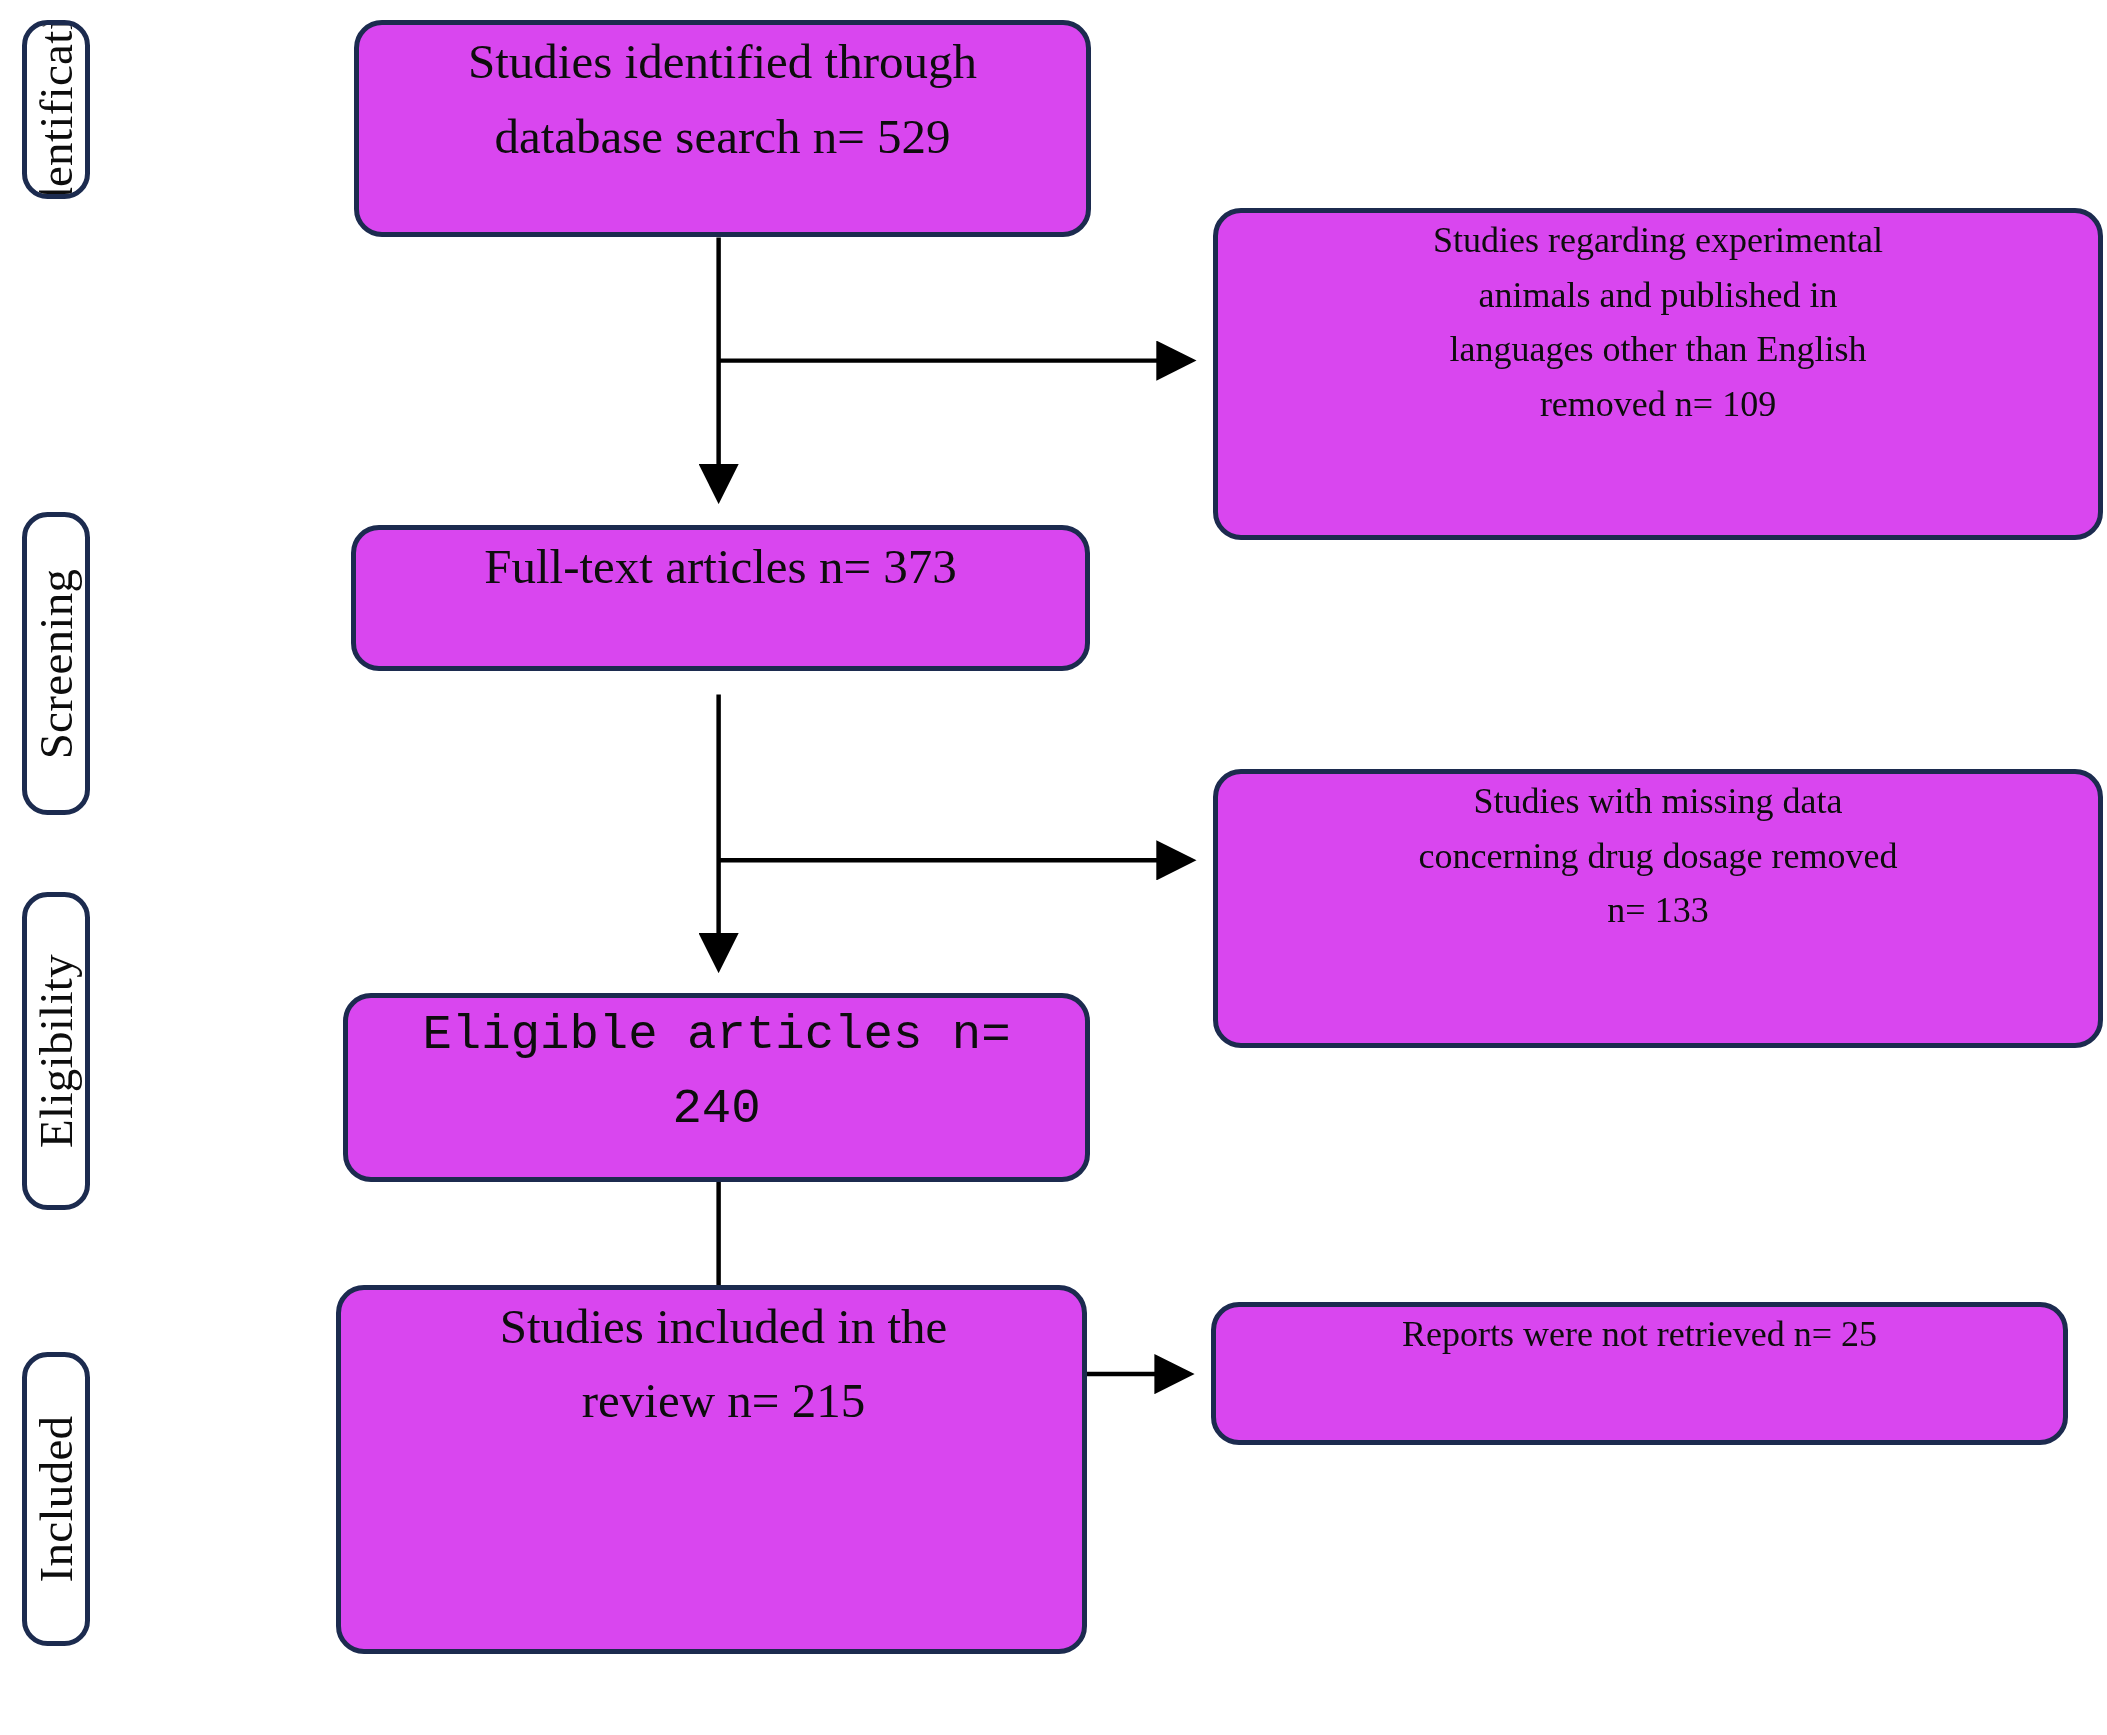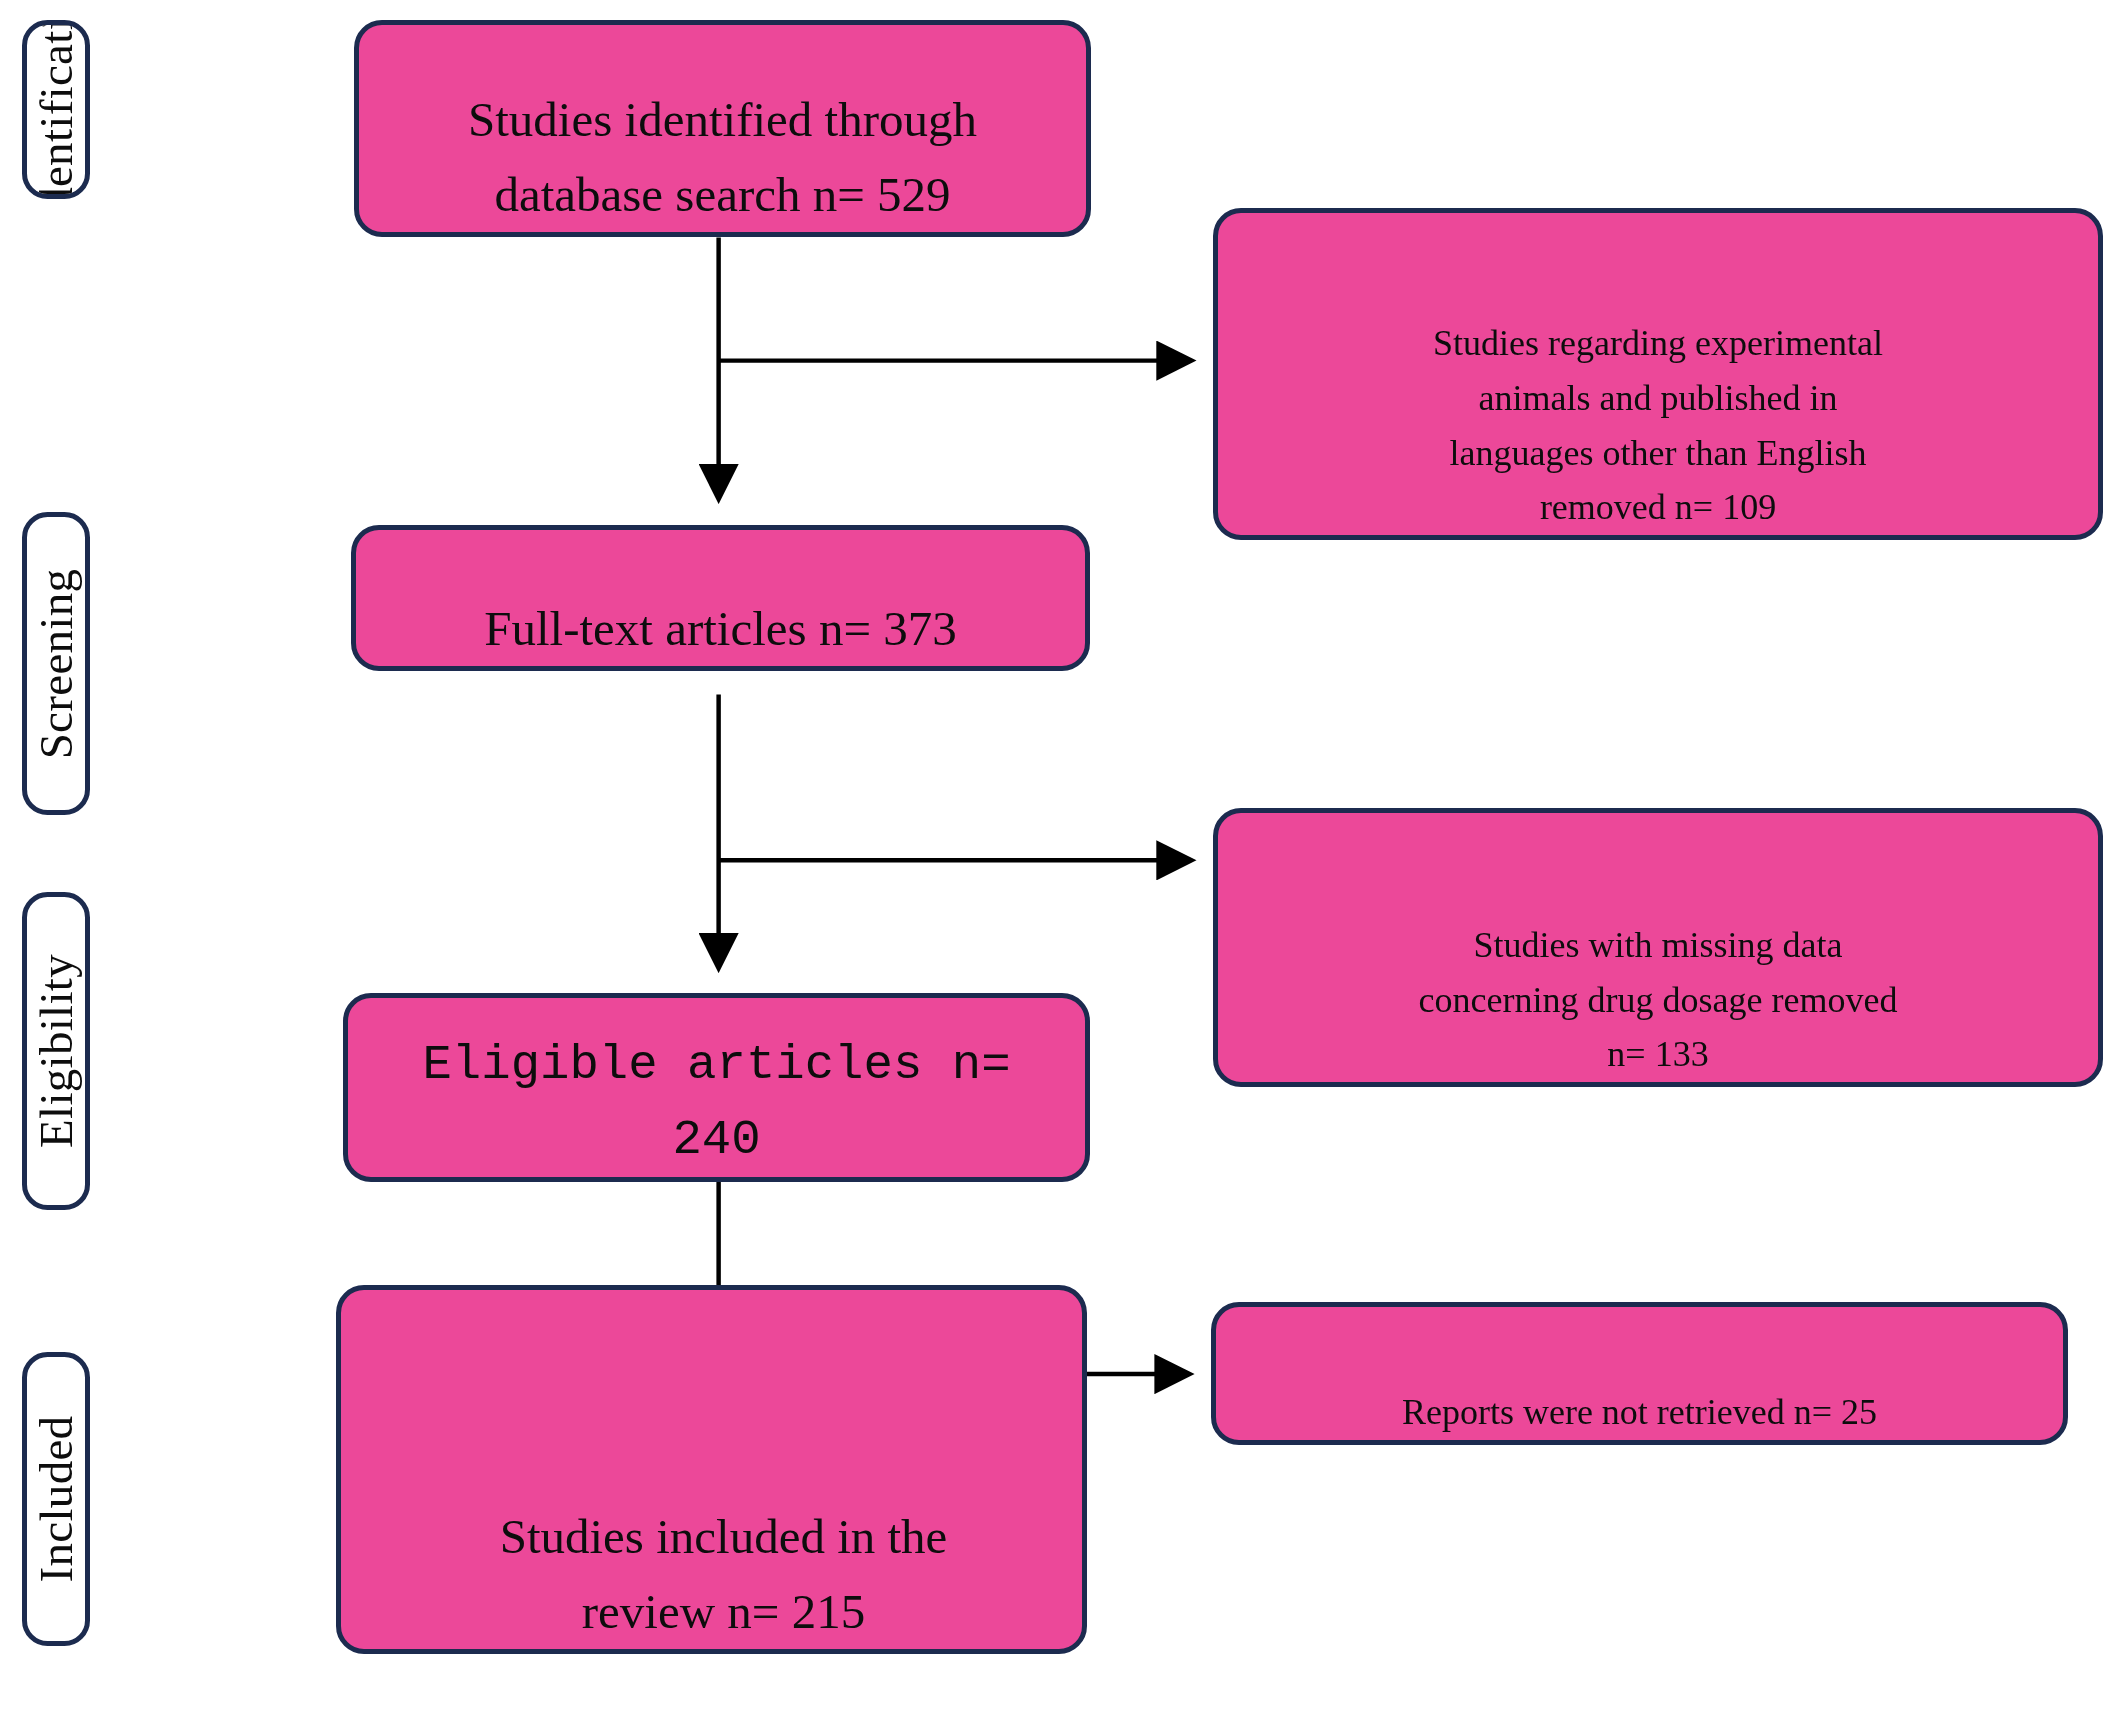--- a/index.html
+++ b/index.html
@@ -10,23 +10,23 @@
     background:#ffffff;
     font-family:"Liberation Serif","DejaVu Serif",serif;
     overflow:hidden;
   }
   
   .box{
     position:absolute;
     box-sizing:border-box;
     border:5.7px solid var(--stroke,#1c2b4f);
     border-radius:28px;
-    background:#ec4899;
+    background:#d946ef;
     display:flex;
-    align-items:flex-end;
+    align-items:flex-start;
     justify-content:center;
     text-align:center;
     color:#0d0d0d;
     line-height:1.52;
   }
   .box .txt{
     display:block;
     width:100%;
     padding:0 22px;
     box-sizing:border-box;
@@ -128,21 +128,21 @@
 review n= 215</span>
   </div>
 
   <div class="box f-side" style="left: 1213px; top: 208px; width: 890px; height: 332px; color: rgb(13, 13, 13);">
     <span class="txt">Studies regarding experimental
 animals and published in
 languages other than English
 removed n= 109</span>
   </div>
 
-  <div class="box f-side" style="left: 1213px; top: 808px; width: 890px; height: 279px; color: rgb(13, 13, 13);">
+  <div class="box f-side" style="left: 1213px; top: 769px; width: 890px; height: 279px; color: rgb(13, 13, 13);">
     <span class="txt">Studies with missing data
 concerning drug dosage removed
 n= 133</span>
   </div>
 
   <div class="box f-side" style="left: 1211px; top: 1302px; width: 857px; height: 143px; color: rgb(13, 13, 13);">
     <span class="txt">Reports were not retrieved n= 25</span>
   </div>
 
 </div>

